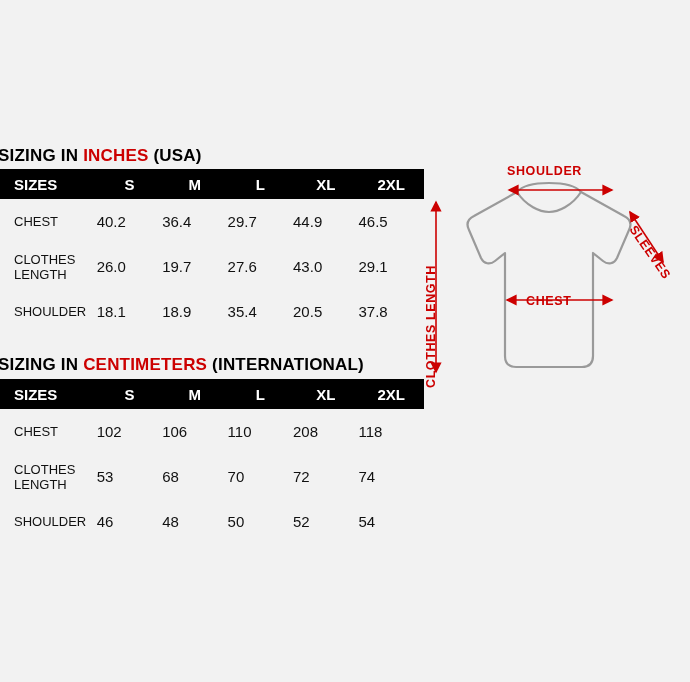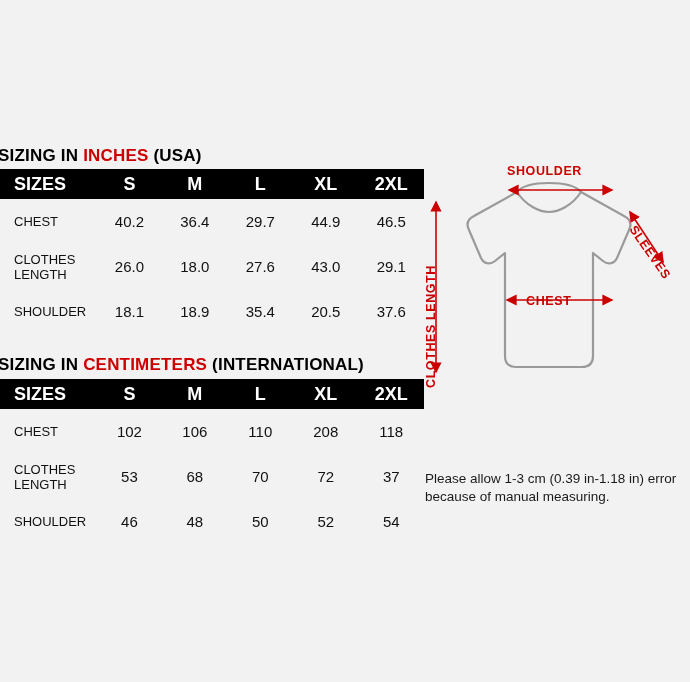--- a/index.html
+++ b/index.html
@@ -40,33 +40,32 @@
     position: absolute;
     border-collapse: collapse;
     table-layout: fixed;
   }
   #table-inches { left: 0px; top: 169px; width: 424px; }
   #table-cm     { left: 0px; top: 379px; width: 424px; }
 
   .size-table thead th {
     background: #000;
     color: #fff;
-    font-size: 18px;
+    font-size: 15px;
     font-weight: bold;
     height: 26px;
     padding: 2px 0;
     text-align: center;
   }
   .size-table thead th.first-col {
     text-align: left;
     padding-left: 14px;
   }
   .size-table tbody td {
     font-size: 15px;
-    text-align: center;
     height: 41px;
     padding: 2px 0;
     color: #111;
   }
   .size-table tbody td.first-col {
     text-align: left;
     padding-left: 14px;
     font-size: 13px;
     line-height: 15px;
   }
@@ -162,32 +161,32 @@
         <td class="first-col">CHEST</td>
         <td>40.2</td>
         <td>36.4</td>
         <td>29.7</td>
         <td>44.9</td>
         <td>46.5</td>
       </tr>
       <tr>
         <td class="first-col">CLOTHES LENGTH</td>
         <td>26.0</td>
-        <td>18.0</td>
+        <td>19.7</td>
         <td>27.6</td>
         <td>43.0</td>
         <td>29.1</td>
       </tr>
       <tr>
         <td class="first-col">SHOULDER</td>
         <td>18.1</td>
         <td>18.9</td>
         <td>35.4</td>
         <td>20.5</td>
-        <td>37.6</td>
+        <td>37.8</td>
       </tr>
     </tbody>
   </table>
 
   <div class="section-title" id="title-cm">
     <span>SIZING IN </span><span class="accent">CENTIMETERS</span><span> (INTERNATIONAL)</span>
   </div>
 
   <table class="size-table" id="table-cm">
     <colgroup>
@@ -216,21 +215,21 @@
         <td>110</td>
         <td>208</td>
         <td>118</td>
       </tr>
       <tr>
         <td class="first-col">CLOTHES LENGTH</td>
         <td>53</td>
         <td>68</td>
         <td>70</td>
         <td>72</td>
-        <td>37</td>
+        <td>74</td>
       </tr>
       <tr>
         <td class="first-col">SHOULDER</td>
         <td>46</td>
         <td>48</td>
         <td>50</td>
         <td>52</td>
         <td>54</td>
       </tr>
     </tbody>
@@ -278,15 +277,14 @@
 
       <line x1="210" y1="62" x2="243" y2="112" stroke="#cc0000" stroke-width="1.6" marker-start="url(#ah2)" marker-end="url(#ah)"></line>
     </svg>
 
     <div class="label-red" id="label-shoulder">SHOULDER</div>
     <div class="label-red" id="label-chest">CHEST</div>
     <div class="label-red" id="label-sleeves">SLEEVES</div>
     <div class="label-red" id="label-clothes-length">CLOTHES LENGTH</div>
   </div>
 
-  <div id="footnote">Please allow 1-3 cm (0.39 in-1.18 in) error because of manual measuring.</div>
 
 </div>
 
 </body></html>

